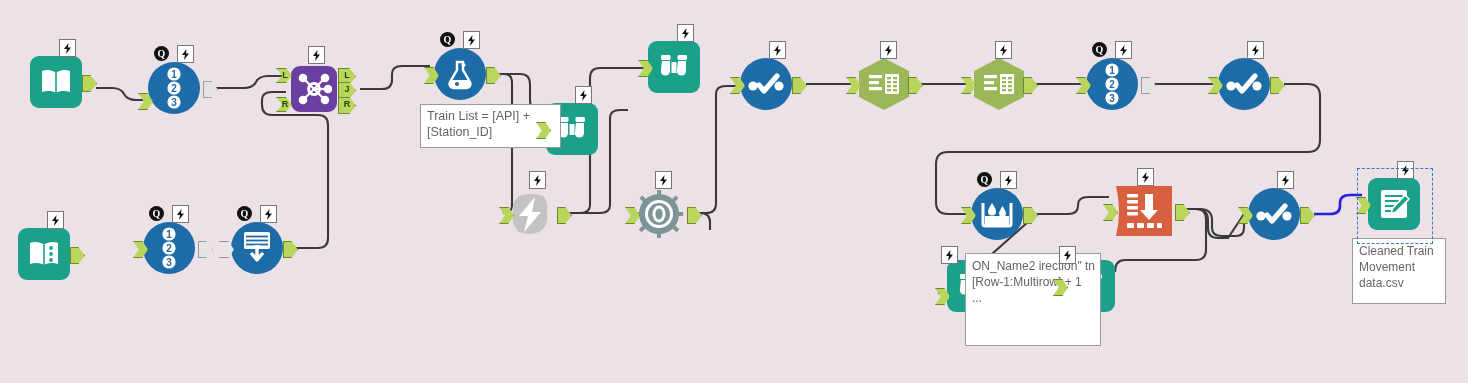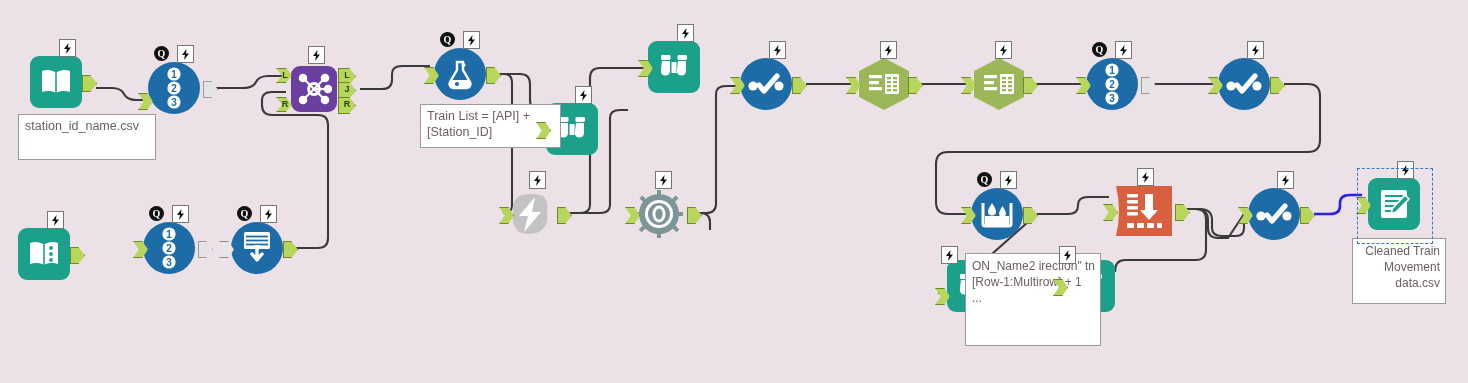--- a/index.html
+++ b/index.html
@@ -118,27 +118,26 @@
       <path d="M938,293 L943,293"></path>
 
       <path d="M1059,286 L1038,286 Q1026,286 1026,276 L1026,268 Q1026,260 1036,260 L1050,260"></path>
     </g>
 
     <g fill="none" stroke="#2B1FE0" stroke-width="2.6">
       <path d="M1314,214 L1330,214 Q1340,214 1340,206 L1340,203 Q1340,195 1350,195 L1362,195"></path>
     </g>
   </svg>
 
-  <div class="anno" style="left:18px;top:114px;width:138px;height:46px;">station_id_name.csv</div>
 
   <div class="anno" style="left:420px;top:104px;width:141px;height:44px;">Train List = [API] + [Station_ID]</div>
 
   <div class="anno front" style="left:965px;top:253px;width:136px;height:93px;font-size:12px;line-height:16px;">ON_Name2 irection" tn [Row-1:Multirow] + 1 ...</div>
 
-  <div class="anno" style="left:1352px;top:238px;width:94px;height:66px;font-size:12px;line-height:16px;text-align:right;">Cleaned Train Movement data.csv</div>
+  <div class="anno" style="left:1352px;top:238px;width:94px;height:66px;font-size:12px;line-height:16px;">Cleaned Train Movement data.csv</div>
 
   <div class="sel" style="left:1357px;top:168px;width:74px;height:74px;"></div>
 
   <div class="node" style="left:30px;top:56px;">
     <div class="badge">
       <svg class="gly" width="9" height="11" viewBox="0 0 9 11">
           <path d="M5.5 0 L1 6 H4 L3 11 L8 4.5 H5 Z" fill="#111"></path>
         </svg>
     </div>
     <div class="nbody sq teal">

